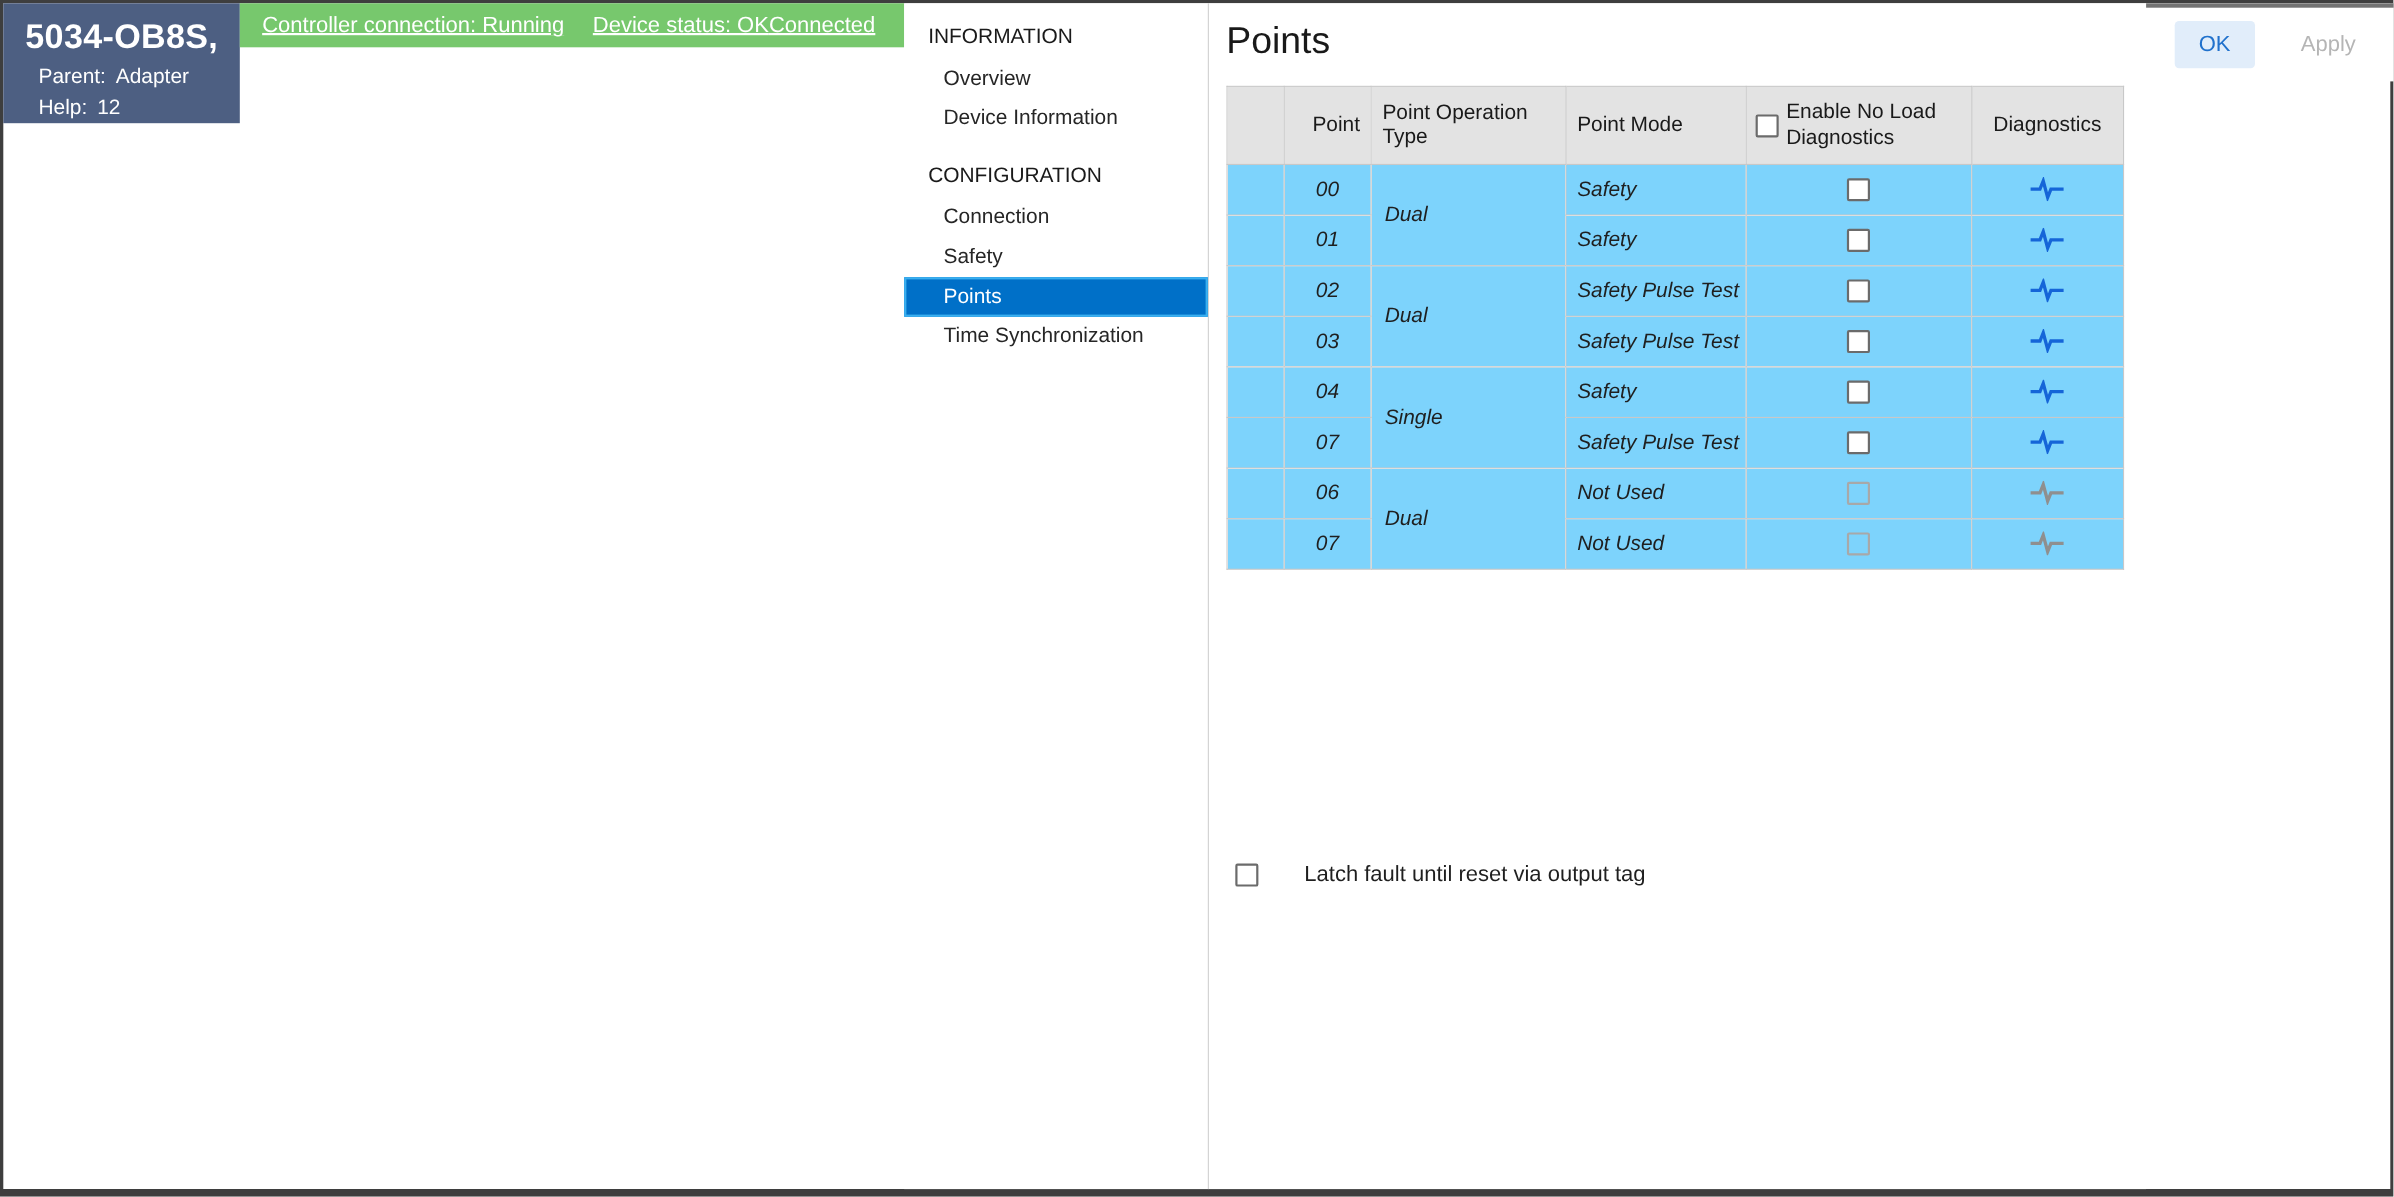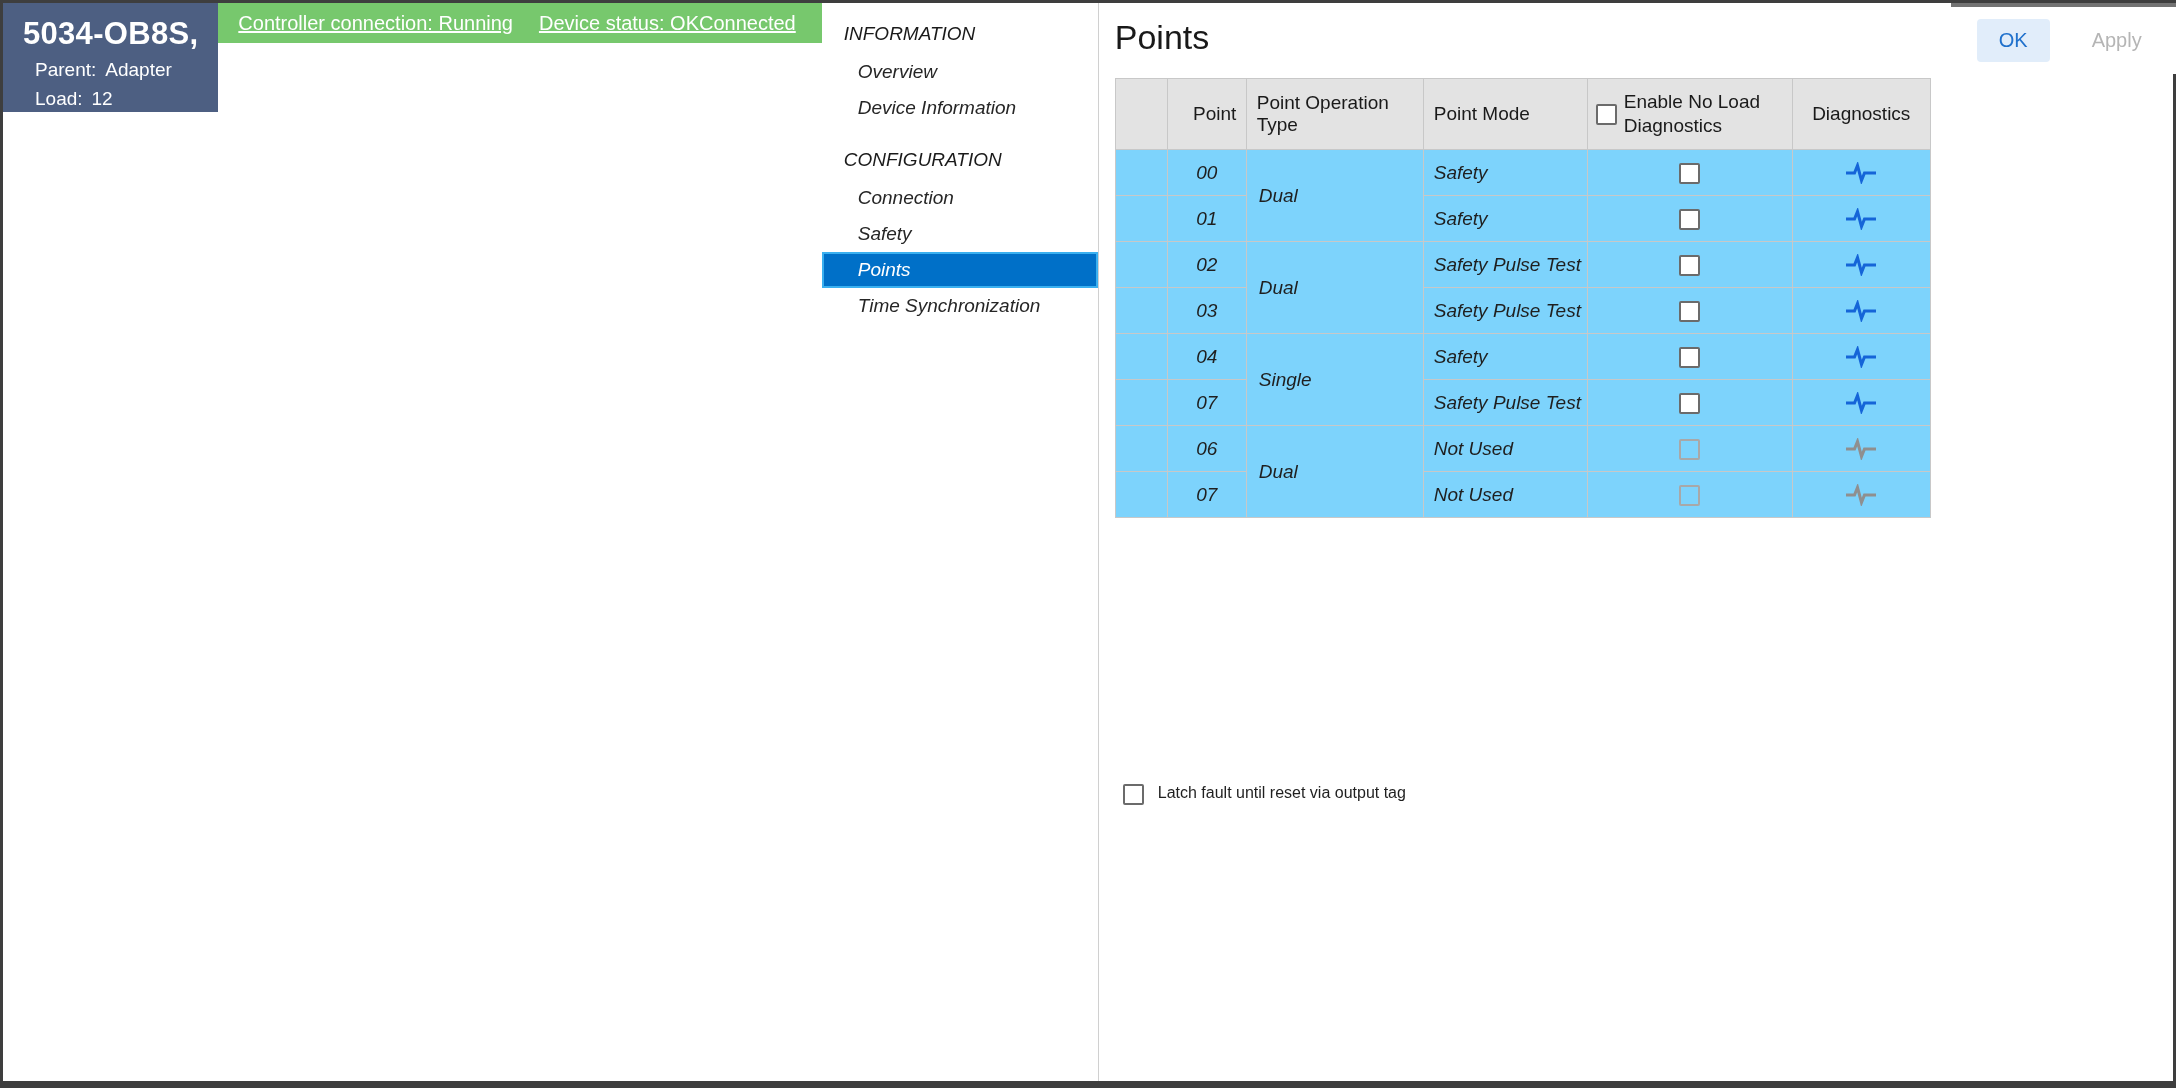--- a/index.html
+++ b/index.html
@@ -42,21 +42,20 @@
 
   
   .content { flex: 1 1 auto; display: flex; min-height: 0; background: #fff; }
 
   .sidebar {
     width: 277px; flex: 0 0 auto;
     border-right: 1px solid #d0d0d0;
     padding-top: 11px;
     font-size: 19px;
     color: #262626;
-    font-style: italic;
   }
   .nav-section + .nav-section { margin-top: 14px; }
   .nav-section-label { padding: 9px 0 9px 22px; color: #1a1a1a; }
   .nav-item { padding: 7px 0 7px 36px; cursor: default; }
   .nav-item.selected {
     background: #0070c8;
     color: #ffffff;
     border: 2px solid #3ab0f0;
     padding: 5px 0 5px 34px;
   }
@@ -111,23 +110,23 @@
     vertical-align: middle;
   }
   .cb.hdr { margin-right: 7px; flex: 0 0 auto; }
   .cb.dis { border-color: #a8a8a8; background: transparent; }
 
   .pulse { display: inline-block; vertical-align: middle; }
 
   
   .latch-row {
     margin-top: 266px;
-    display: flex; align-items: flex-start;
+    display: flex; align-items: center;
     padding-left: 8px;
-    font-size: 16px; color: #1f1f1f;
+    font-size: 20px; color: #1f1f1f; gap: 28px;
   }
   .latch-row .cb { margin-right: 14px; }
 
   
   .footer {
     flex: 0 0 auto;
     height: 71px;
     border-top: 4px solid #737373;
     background: #ffffff;
     display: flex; align-items: center; justify-content: flex-end;
@@ -157,21 +156,21 @@
 </svg>
 
 <div class="window">
 
   <div class="titlebar">
     <div class="win-title">5034-OB8S,</div>
     <div class="win-sub">
       <span class="lbl">Parent:</span><span>Adapter</span>
     </div>
     <div class="win-sub">
-      <span class="lbl">Load:</span><span>12</span>
+      <span class="lbl">Help:</span><span>12</span>
     </div>
   </div>
 
   <div class="statusbar">
     <div class="left">
       <span>Controller connection: Running</span>
       <span>Device status: OK</span>
     </div>
     <div class="spacer"></div>
     <span>Connected</span>

